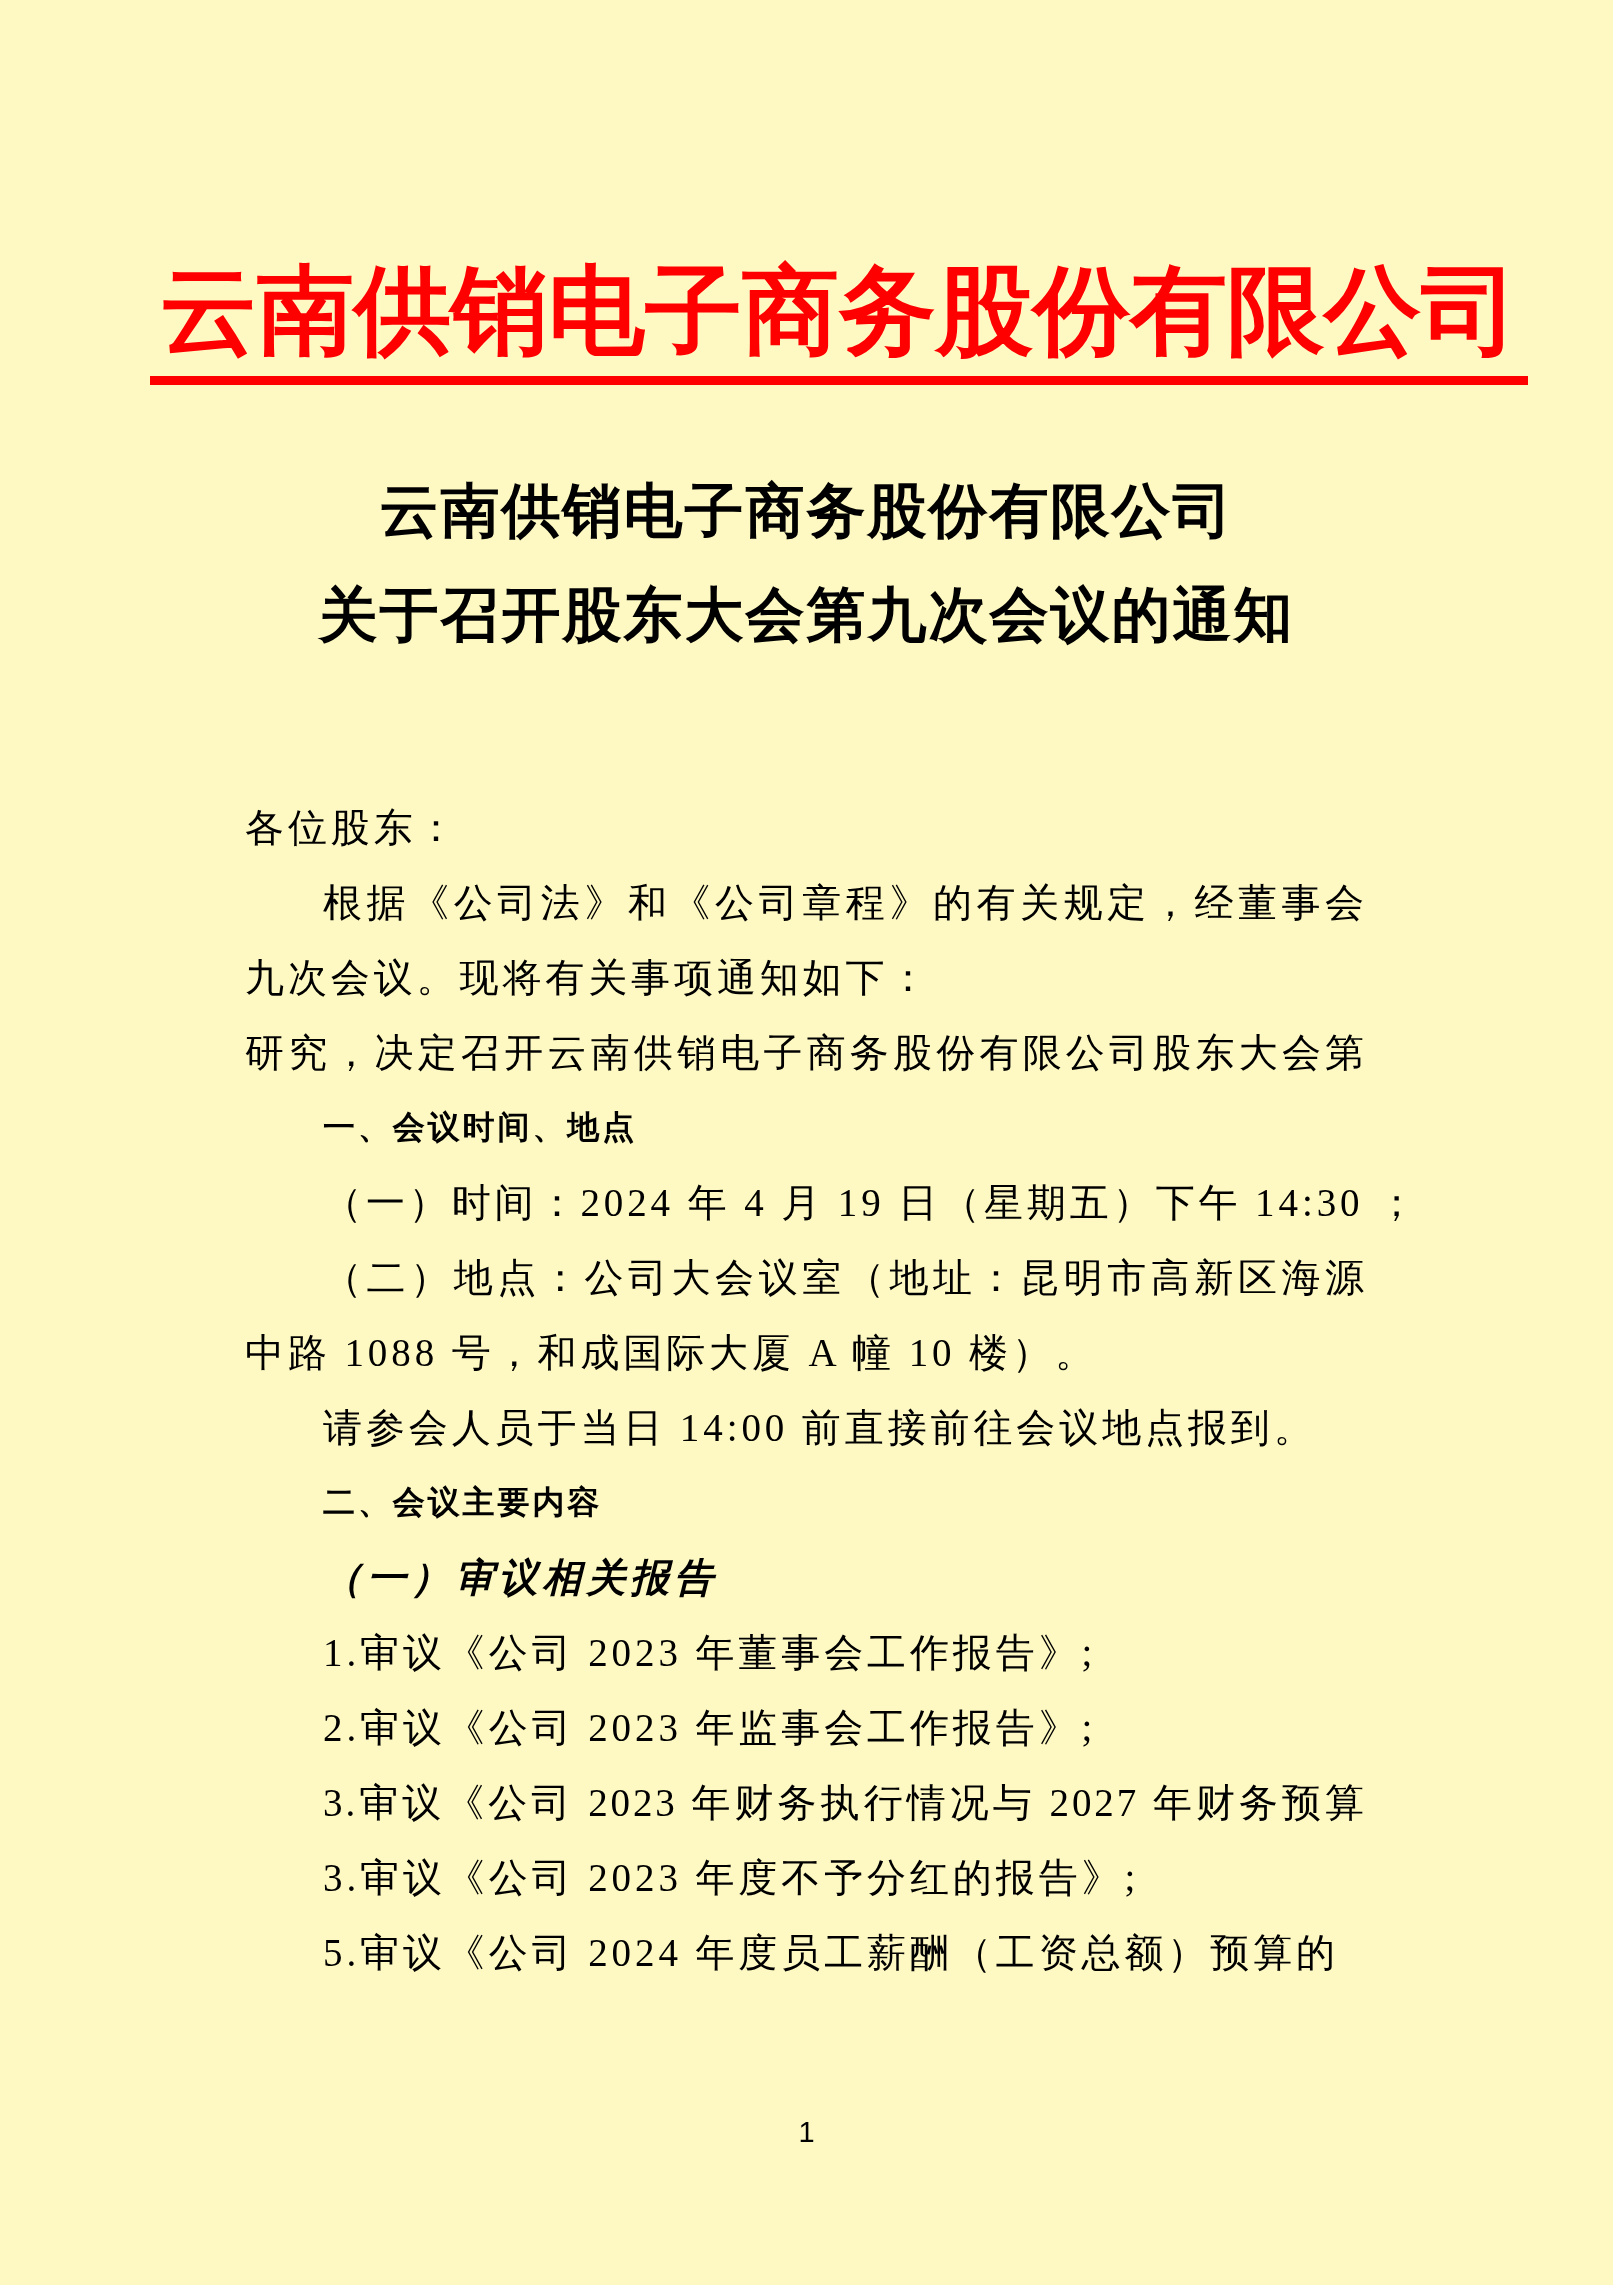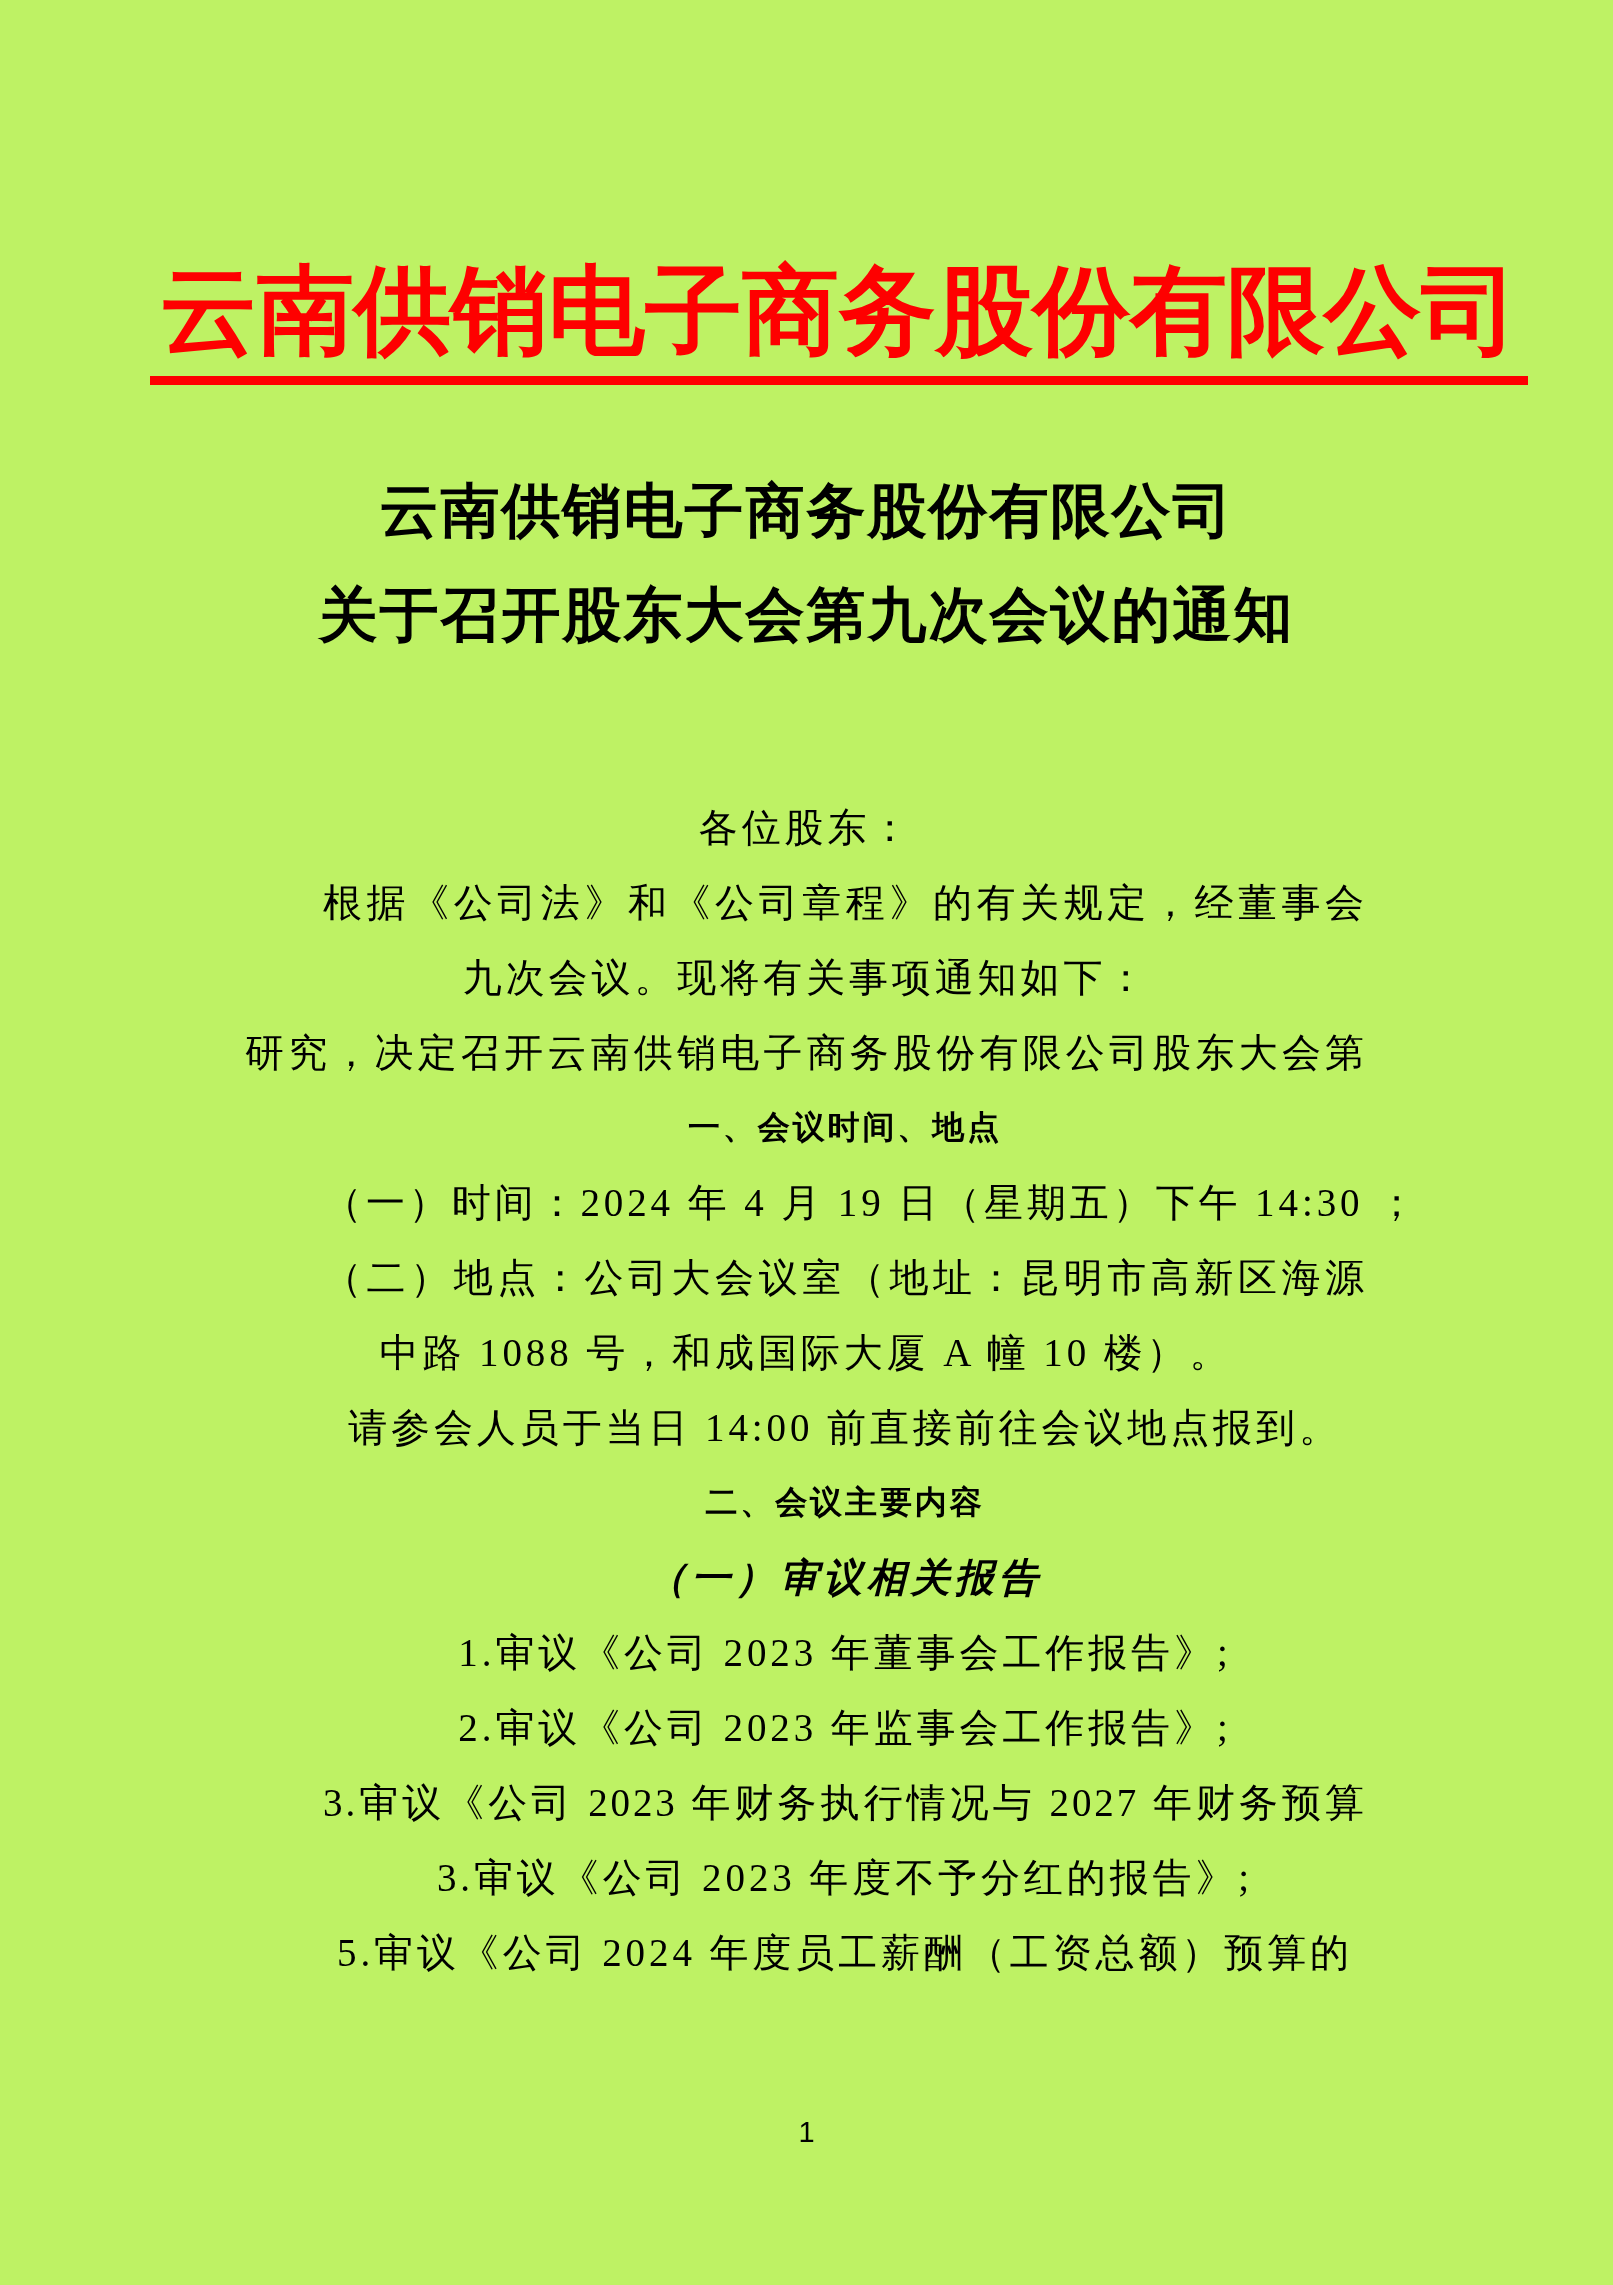--- a/index.html
+++ b/index.html
@@ -1,20 +1,20 @@
 <!DOCTYPE html>
 <html><head>
 <meta charset="utf-8">
 <style>
   html, body { margin: 0; padding: 0; background: #ffffff; }
   .page {
     position: relative;
     width: 1613px;
     height: 2286px;
-    background: #bef264;
+    background: #fef9c3;
     overflow: hidden;
     color: #000000;
     font-family: "Liberation Serif", serif;
   }
   
   .banner {
     position: absolute;
     left: 150px;
     top: 247px;
     width: 1378px;
@@ -59,21 +59,20 @@
     top: 790px;
     width: 1122px;
     font-size: 39px;
     font-family: "Liberation Serif", serif;
   }
   .ln {
     height: 75px;
     line-height: 75px;
     letter-spacing: 3.9px;
     white-space: nowrap;
-    text-align: center;
   }
   .ln.ind { text-indent: 78px; }
   .ln.fill {
     white-space: normal;
     letter-spacing: 2.9px;
     text-align: justify;
     text-align-last: justify;
   }
   .ln.h1 {
     font-family: "Liberation Sans", sans-serif;

